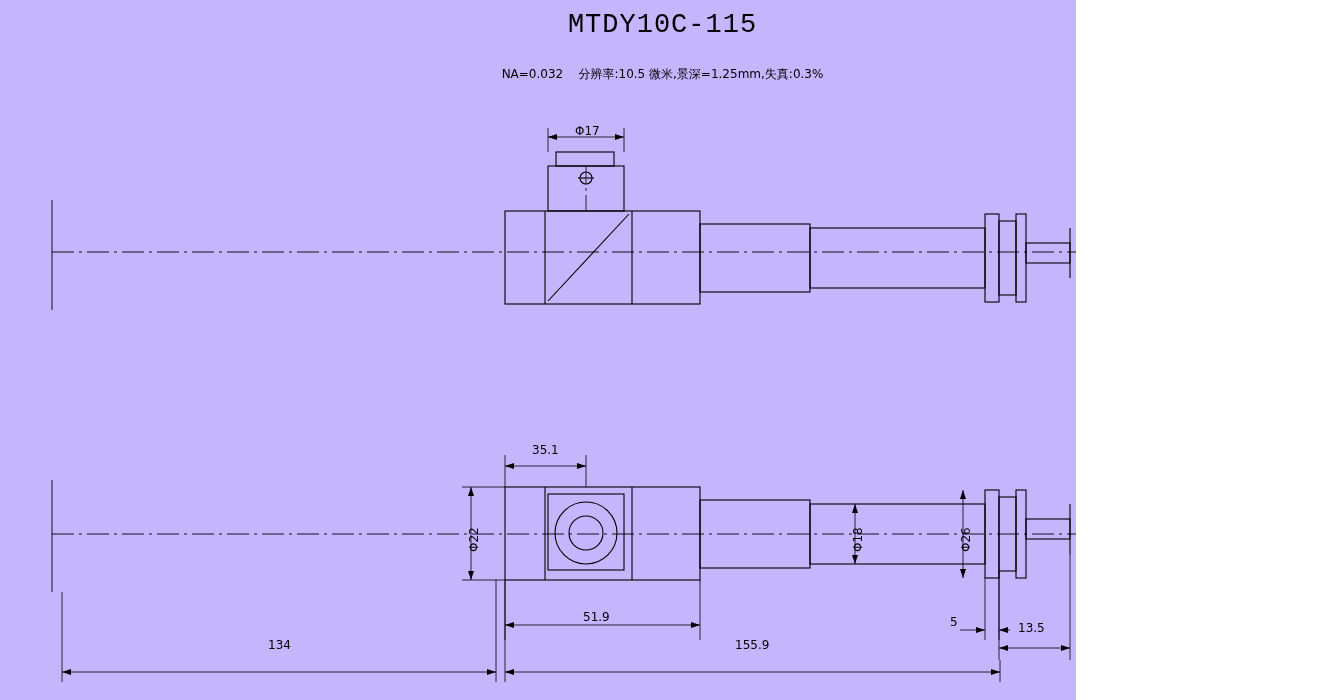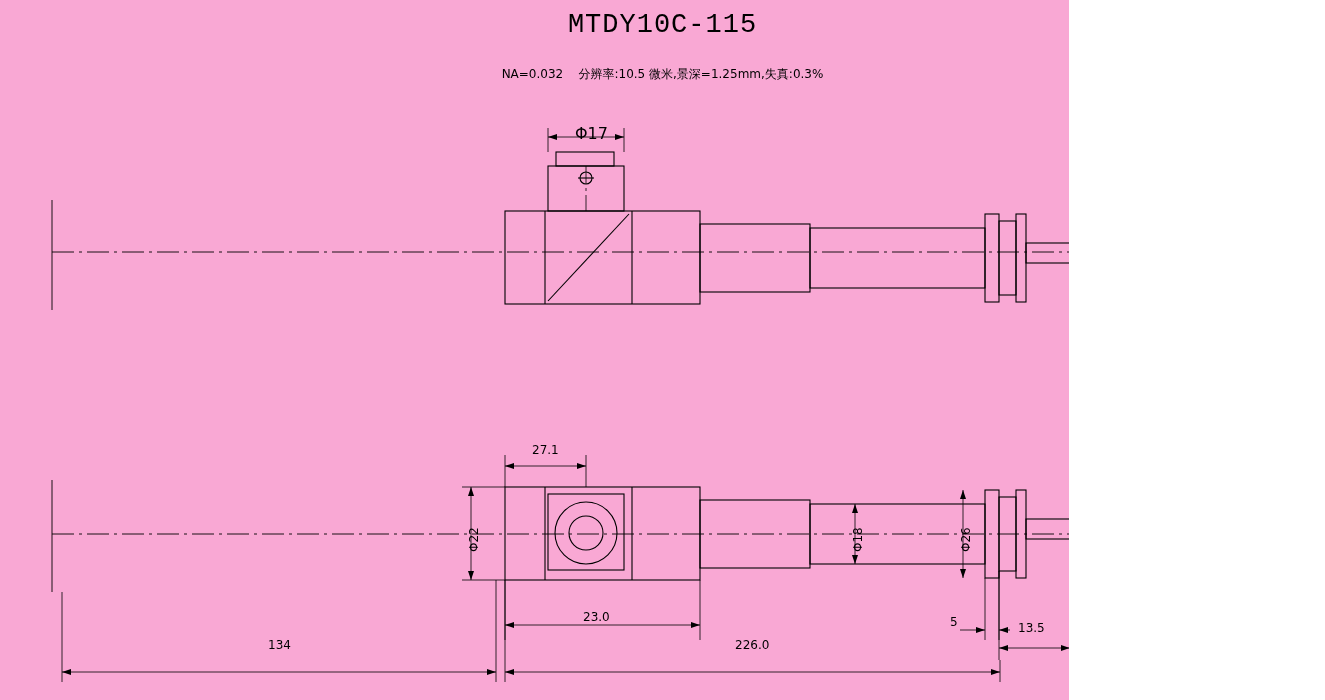--- a/index.html
+++ b/index.html
@@ -7,22 +7,23 @@
     padding: 0;
     background: #ffffff;
   }
   body {
     font-family: "Liberation Sans", sans-serif;
   }
   #page {
     position: relative;
     width: 1069px;
     height: 700px;
-    background: #f9a8d4;
+    background: #c4b5fd;
     overflow: hidden;
+    padding-left: 7px;
   }
   .title {
     position: absolute;
     left: 0;
     top: 10px;
     width: 1325px;
     text-align: center;
     font-family: "Liberation Mono", monospace;
     font-size: 27px;
     letter-spacing: 1px;
@@ -41,21 +42,21 @@
     white-space: pre;
   }
   .label {
     position: absolute;
     font-family: "DejaVu Sans", sans-serif;
     font-size: 12px;
     color: #000;
     white-space: pre;
   }
   .label.small {
-    font-size: 16px;
+    font-size: 12px;
   }
   .label.vert {
     transform-origin: 0 0;
     transform: rotate(-90deg);
   }
   svg {
     position: absolute;
     left: 0;
     top: 0;
   }
@@ -226,23 +227,23 @@
       </g>
 
     </g>
   </svg>
 
   <div class="label small" style="left:575px; top:124px;">Φ17</div>
 
   <div class="label vert" style="left:1284px; top:268px;">22</div>
   <div class="label" style="left:1197px; top:336px;">22</div>
 
-  <div class="label" style="left:532px; top:443px;">27.1</div>
+  <div class="label" style="left:532px; top:443px;">35.1</div>
   <div class="label vert" style="left:467px; top:552px;">Φ22</div>
   <div class="label vert" style="left:851px; top:552px;">Φ18</div>
   <div class="label vert" style="left:959px; top:552px;">Φ26</div>
-  <div class="label" style="left:583px; top:610px;">23.0</div>
+  <div class="label" style="left:583px; top:610px;">51.9</div>
   <div class="label" style="left:268px; top:638px;">134</div>
-  <div class="label" style="left:735px; top:638px;">226.0</div>
+  <div class="label" style="left:735px; top:638px;">155.9</div>
   <div class="label" style="left:950px; top:615px;">5</div>
   <div class="label" style="left:1018px; top:621px;">13.5</div>
 
 </div>
 
 </body></html>

